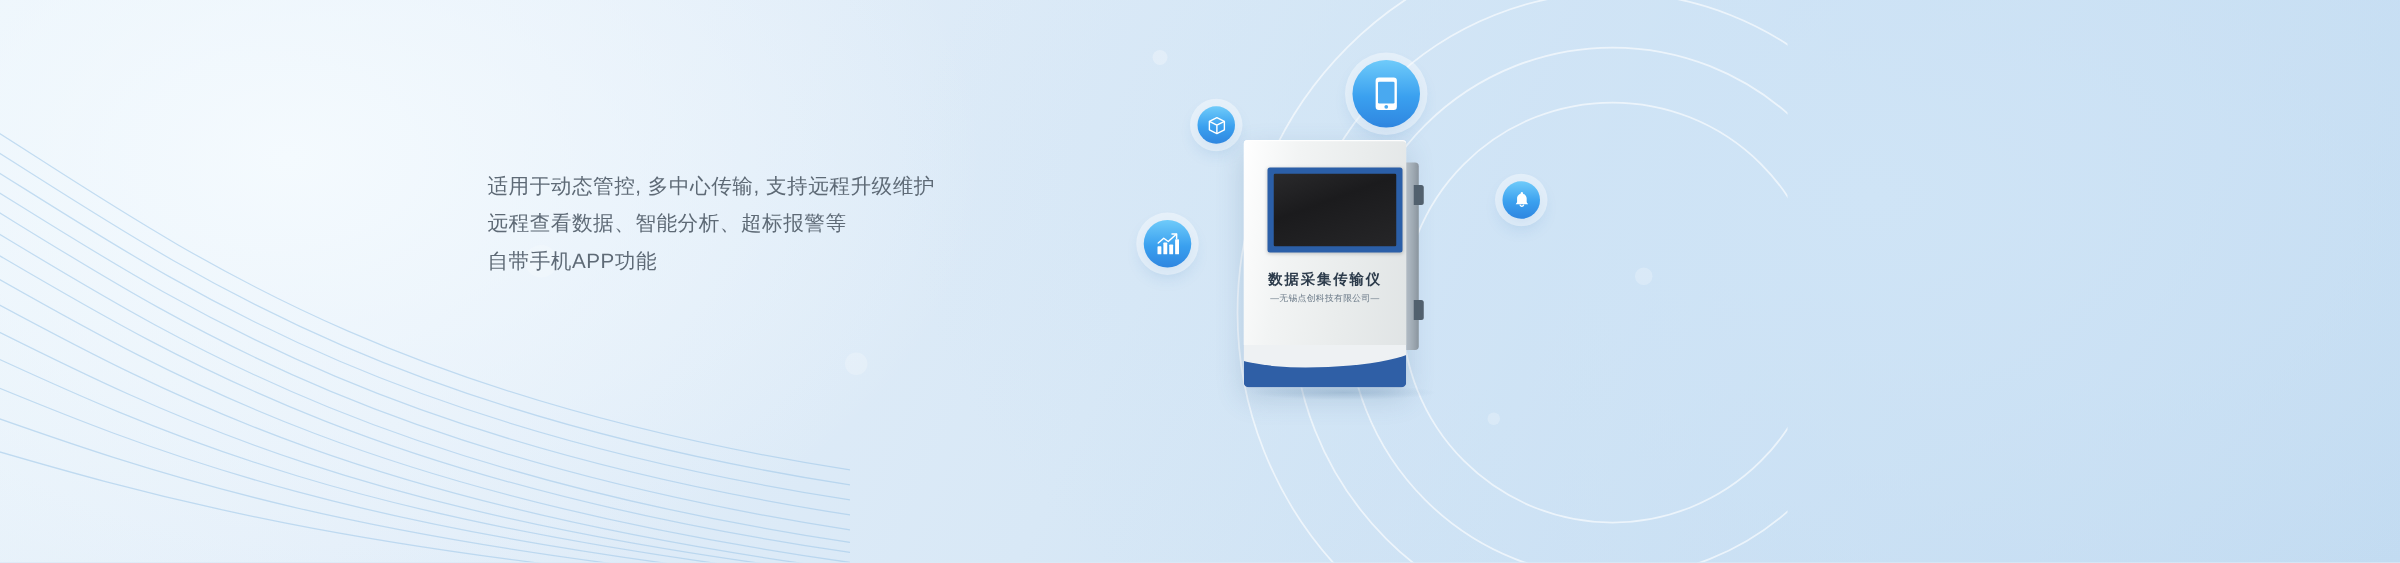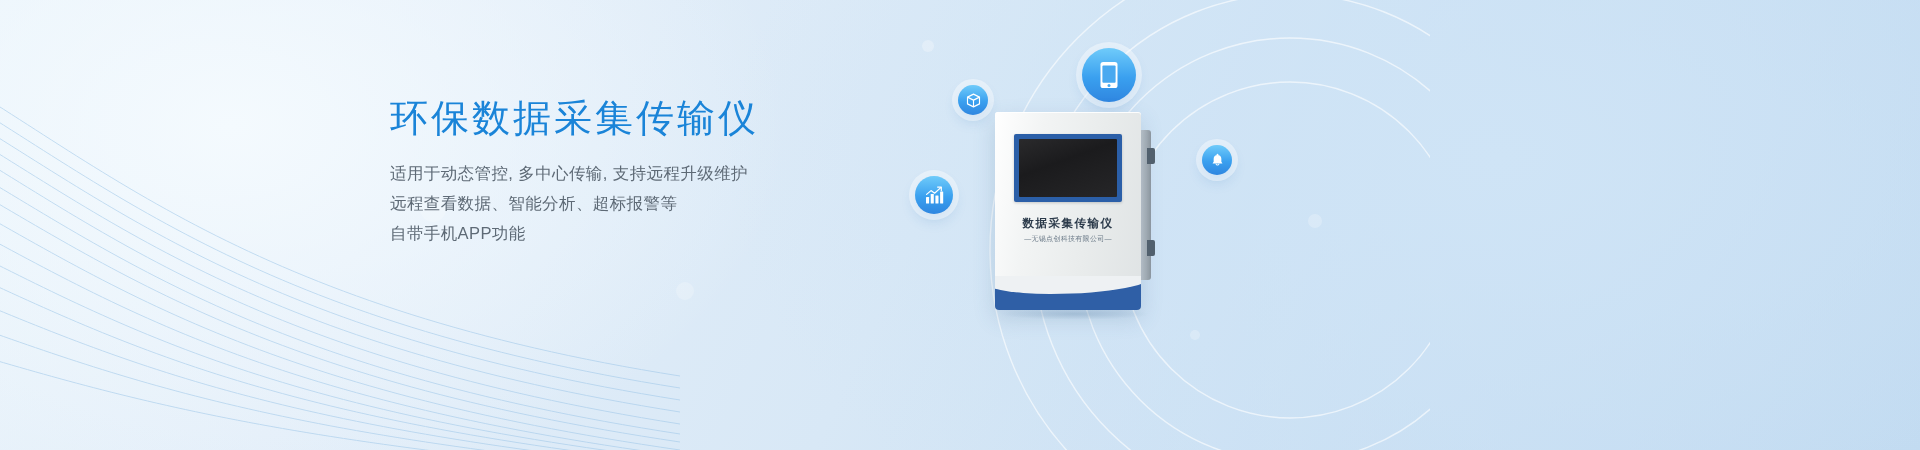--- a/index.html
+++ b/index.html
@@ -34,21 +34,21 @@
   
   .copy { position:absolute; left:390px; top:96px; width:520px; }
   .title {
     font-size:38px;
     line-height:1.16;
     letter-spacing:3px;
     color:#1a84d8;
     font-weight:400;
     white-space:nowrap;
   }
-  .sub-list { margin-top:18px; }
+  .sub-list { margin-top:38px; }
   .sub-line {
     font-size:16.5px;
     line-height:30px;
     letter-spacing:.4px;
     color:#5e6a76;
     white-space:nowrap;
   }
 
   
   .ficon {
@@ -60,21 +60,21 @@
     color:#fff;
   }
   .ficon svg { display:block; }
 
   .fi-phone { width:54px; height:54px; left:1082px; top:48px; }
   .fi-box   { width:30px; height:30px; left:958px;  top:85px; }
   .fi-chart { width:38px; height:38px; left:915px;  top:176px; }
   .fi-bell  { width:30px; height:30px; left:1202px; top:145px; }
 
   
-  .device { position:absolute; left:995px; top:112px; width:146px; height:198px; }
+  .device { position:absolute; left:995px; top:112px; width:130px; height:198px; }
   .dev-side {
     position:absolute; right:-10px; top:18px; width:12px; height:150px;
     background:linear-gradient(90deg,#c8ced3 0%,#a7b0b7 60%,#8e979f 100%);
     border-radius:0 3px 3px 0;
   }
   .dev-tab {
     position:absolute; right:-14px; width:8px; height:16px;
     background:#53616d; border-radius:0 2px 2px 0;
   }
   .dev-tab.t1 { top:36px; }
@@ -156,21 +156,20 @@
     </svg>
   </div>
 
   <div class="bubble" style="left:420px;top:196px;width:26px;height:26px;opacity:.5"></div>
   <div class="bubble" style="left:676px;top:282px;width:18px;height:18px;opacity:.55"></div>
   <div class="bubble" style="left:922px;top:40px;width:12px;height:12px;opacity:.7"></div>
   <div class="bubble" style="left:1308px;top:214px;width:14px;height:14px;opacity:.6"></div>
   <div class="bubble" style="left:1190px;top:330px;width:10px;height:10px;opacity:.6"></div>
 
   <div class="copy">
-    <h1 class="title">环保数据采集传输仪</h1>
     <div class="sub-list">
       <p class="sub-line">适用于动态管控, 多中心传输, 支持远程升级维护</p>
       <p class="sub-line">远程查看数据、智能分析、超标报警等</p>
       <p class="sub-line">自带手机APP功能</p>
     </div>
   </div>
 
   <div class="ficon fi-phone">
     <svg width="20" height="28" viewBox="0 0 20 28" aria-hidden="true">
       <rect x="1.5" y="1" width="17" height="26" rx="2.6" fill="#fff"></rect>

